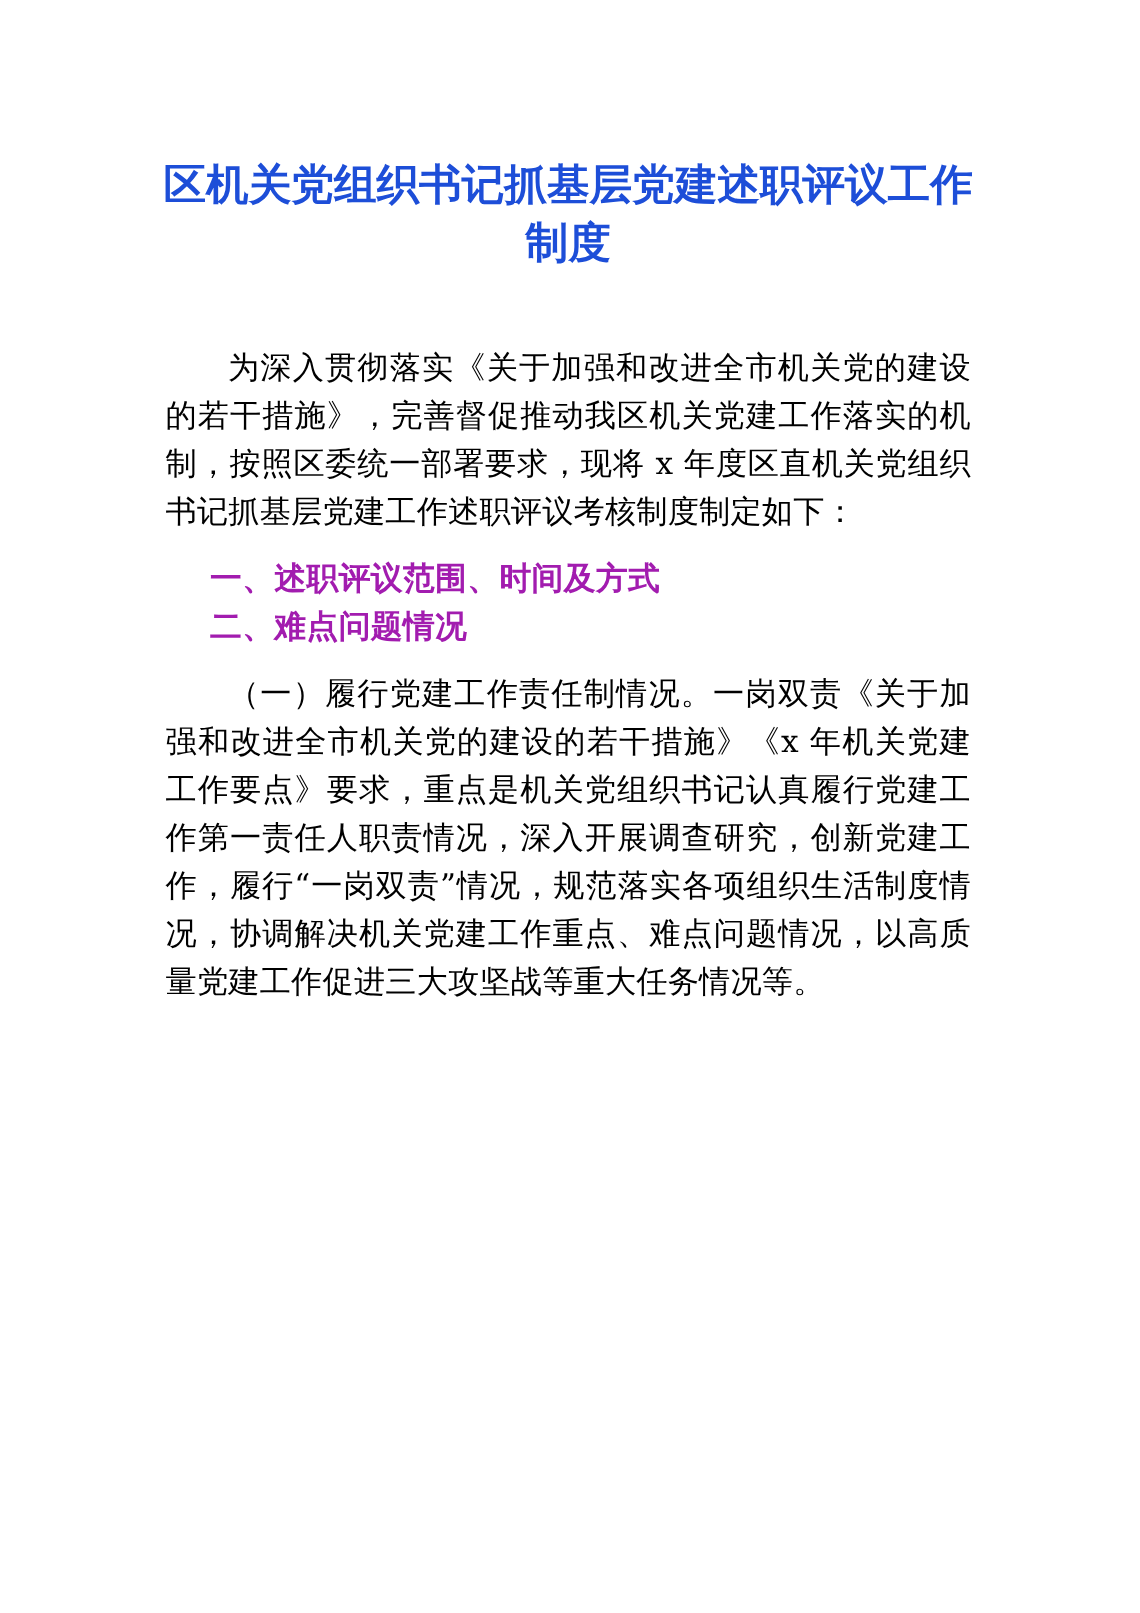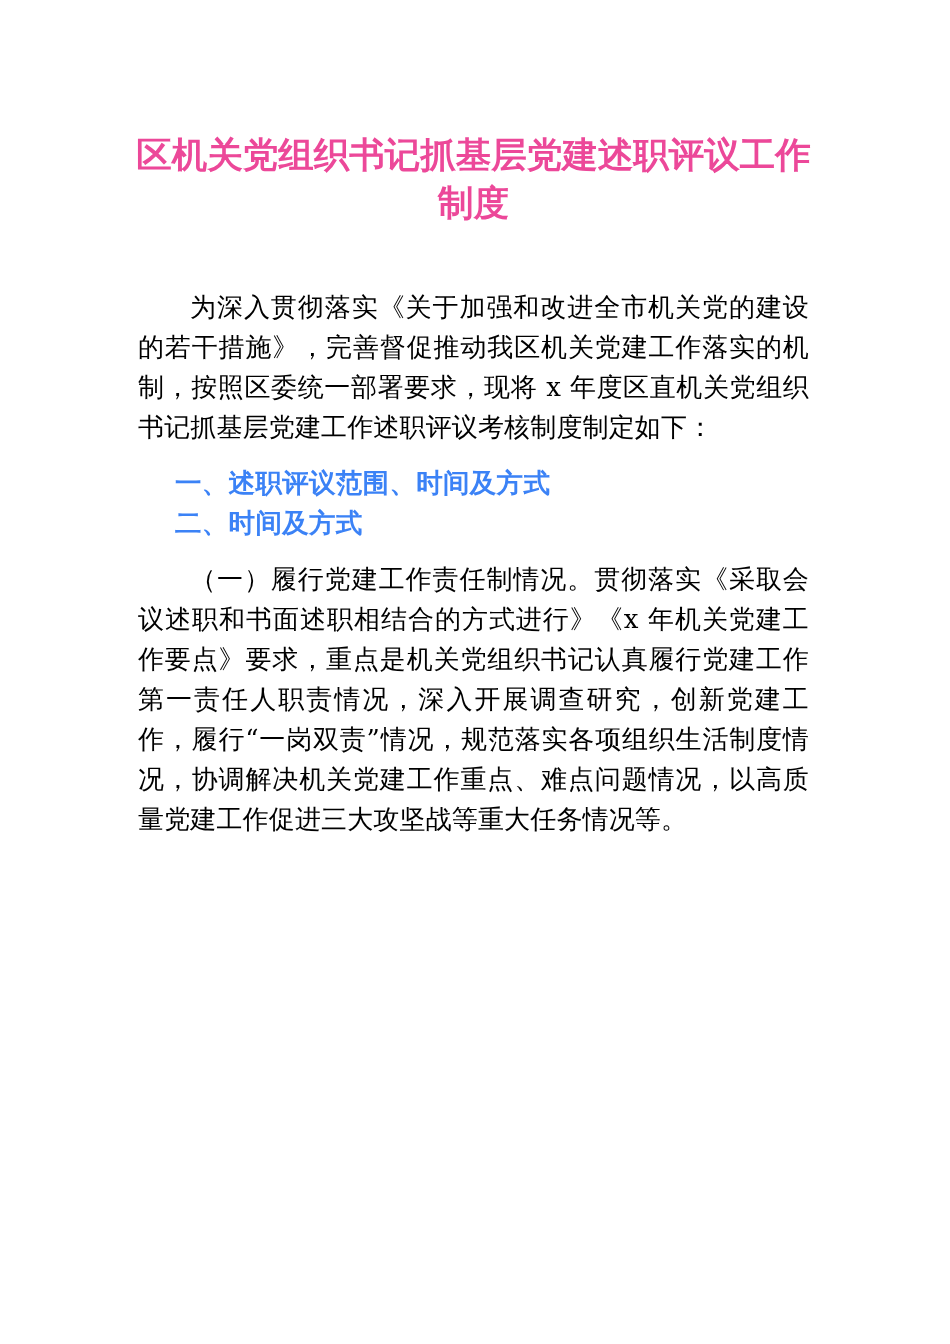--- a/index.html
+++ b/index.html
@@ -26,37 +26,37 @@
   }
 
   .doc-title {
     font-family: "DejaVu Serif", "Liberation Serif", serif;
     font-weight: 700;
     font-size: 35.5px;
     line-height: 48px;
     text-align: center;
     letter-spacing: 0px;
     margin: 0 0 0 0;
-    color: #ec4899;
+    color: #1d4ed8;
     text-rendering: optimizeLegibility;
   }
 
   .title-spacer {
     height: 44px;
   }
 
   .section-heading {
     font-family: "DejaVu Sans", "Liberation Sans", sans-serif;
     font-weight: 700;
     font-size: 26.5px;
     line-height: 40px;
     margin: 0;
     text-indent: 53px;
     letter-spacing: 0.3px;
-    color: #3b82f6;
+    color: #a21caf;
   }
 
   .body-para {
     font-family: "DejaVu Serif", "Liberation Serif", serif;
     font-size: 26px;
     line-height: 40px;
     margin: 16px;
     text-indent: 52px;
     text-align: justify;
     text-justify: inter-ideograph;
@@ -74,19 +74,19 @@
 
 <div class="page">
 
   <h1 class="doc-title">区机关党组织书记抓基层党建述职评议工作制度</h1>
 
   <div class="title-spacer"></div>
 
   <div id="content">
       <p class="body-para">为深入贯彻落实《关于加强和改进全市机关党的建设的若干措施》，完善督促推动我区机关党建工作落实的机制，按照区委统一部署要求，现将 x 年度区直机关党组织书记抓基层党建工作述职评议考核制度制定如下：</p>
       <p class="section-heading">一、述职评议范围、时间及方式</p>
-      <p class="section-heading">二、时间及方式</p>
-      <p class="body-para">（一）履行党建工作责任制情况。贯彻落实《采取会议述职和书面述职相结合的方式进行》《x 年机关党建工作要点》要求，重点是机关党组织书记认真履行党建工作第一责任人职责情况，深入开展调查研究，创新党建工作，履行“一岗双责”情况，规范落实各项组织生活制度情况，协调解决机关党建工作重点、难点问题情况，以高质量党建工作促进三大攻坚战等重大任务情况等。</p>
+      <p class="section-heading">二、难点问题情况</p>
+      <p class="body-para">（一）履行党建工作责任制情况。一岗双责《关于加强和改进全市机关党的建设的若干措施》《x 年机关党建工作要点》要求，重点是机关党组织书记认真履行党建工作第一责任人职责情况，深入开展调查研究，创新党建工作，履行“一岗双责”情况，规范落实各项组织生活制度情况，协调解决机关党建工作重点、难点问题情况，以高质量党建工作促进三大攻坚战等重大任务情况等。</p>
     </div>
 
   <div class="blank-tail"></div>
 
 </div>
 
 </body></html>

